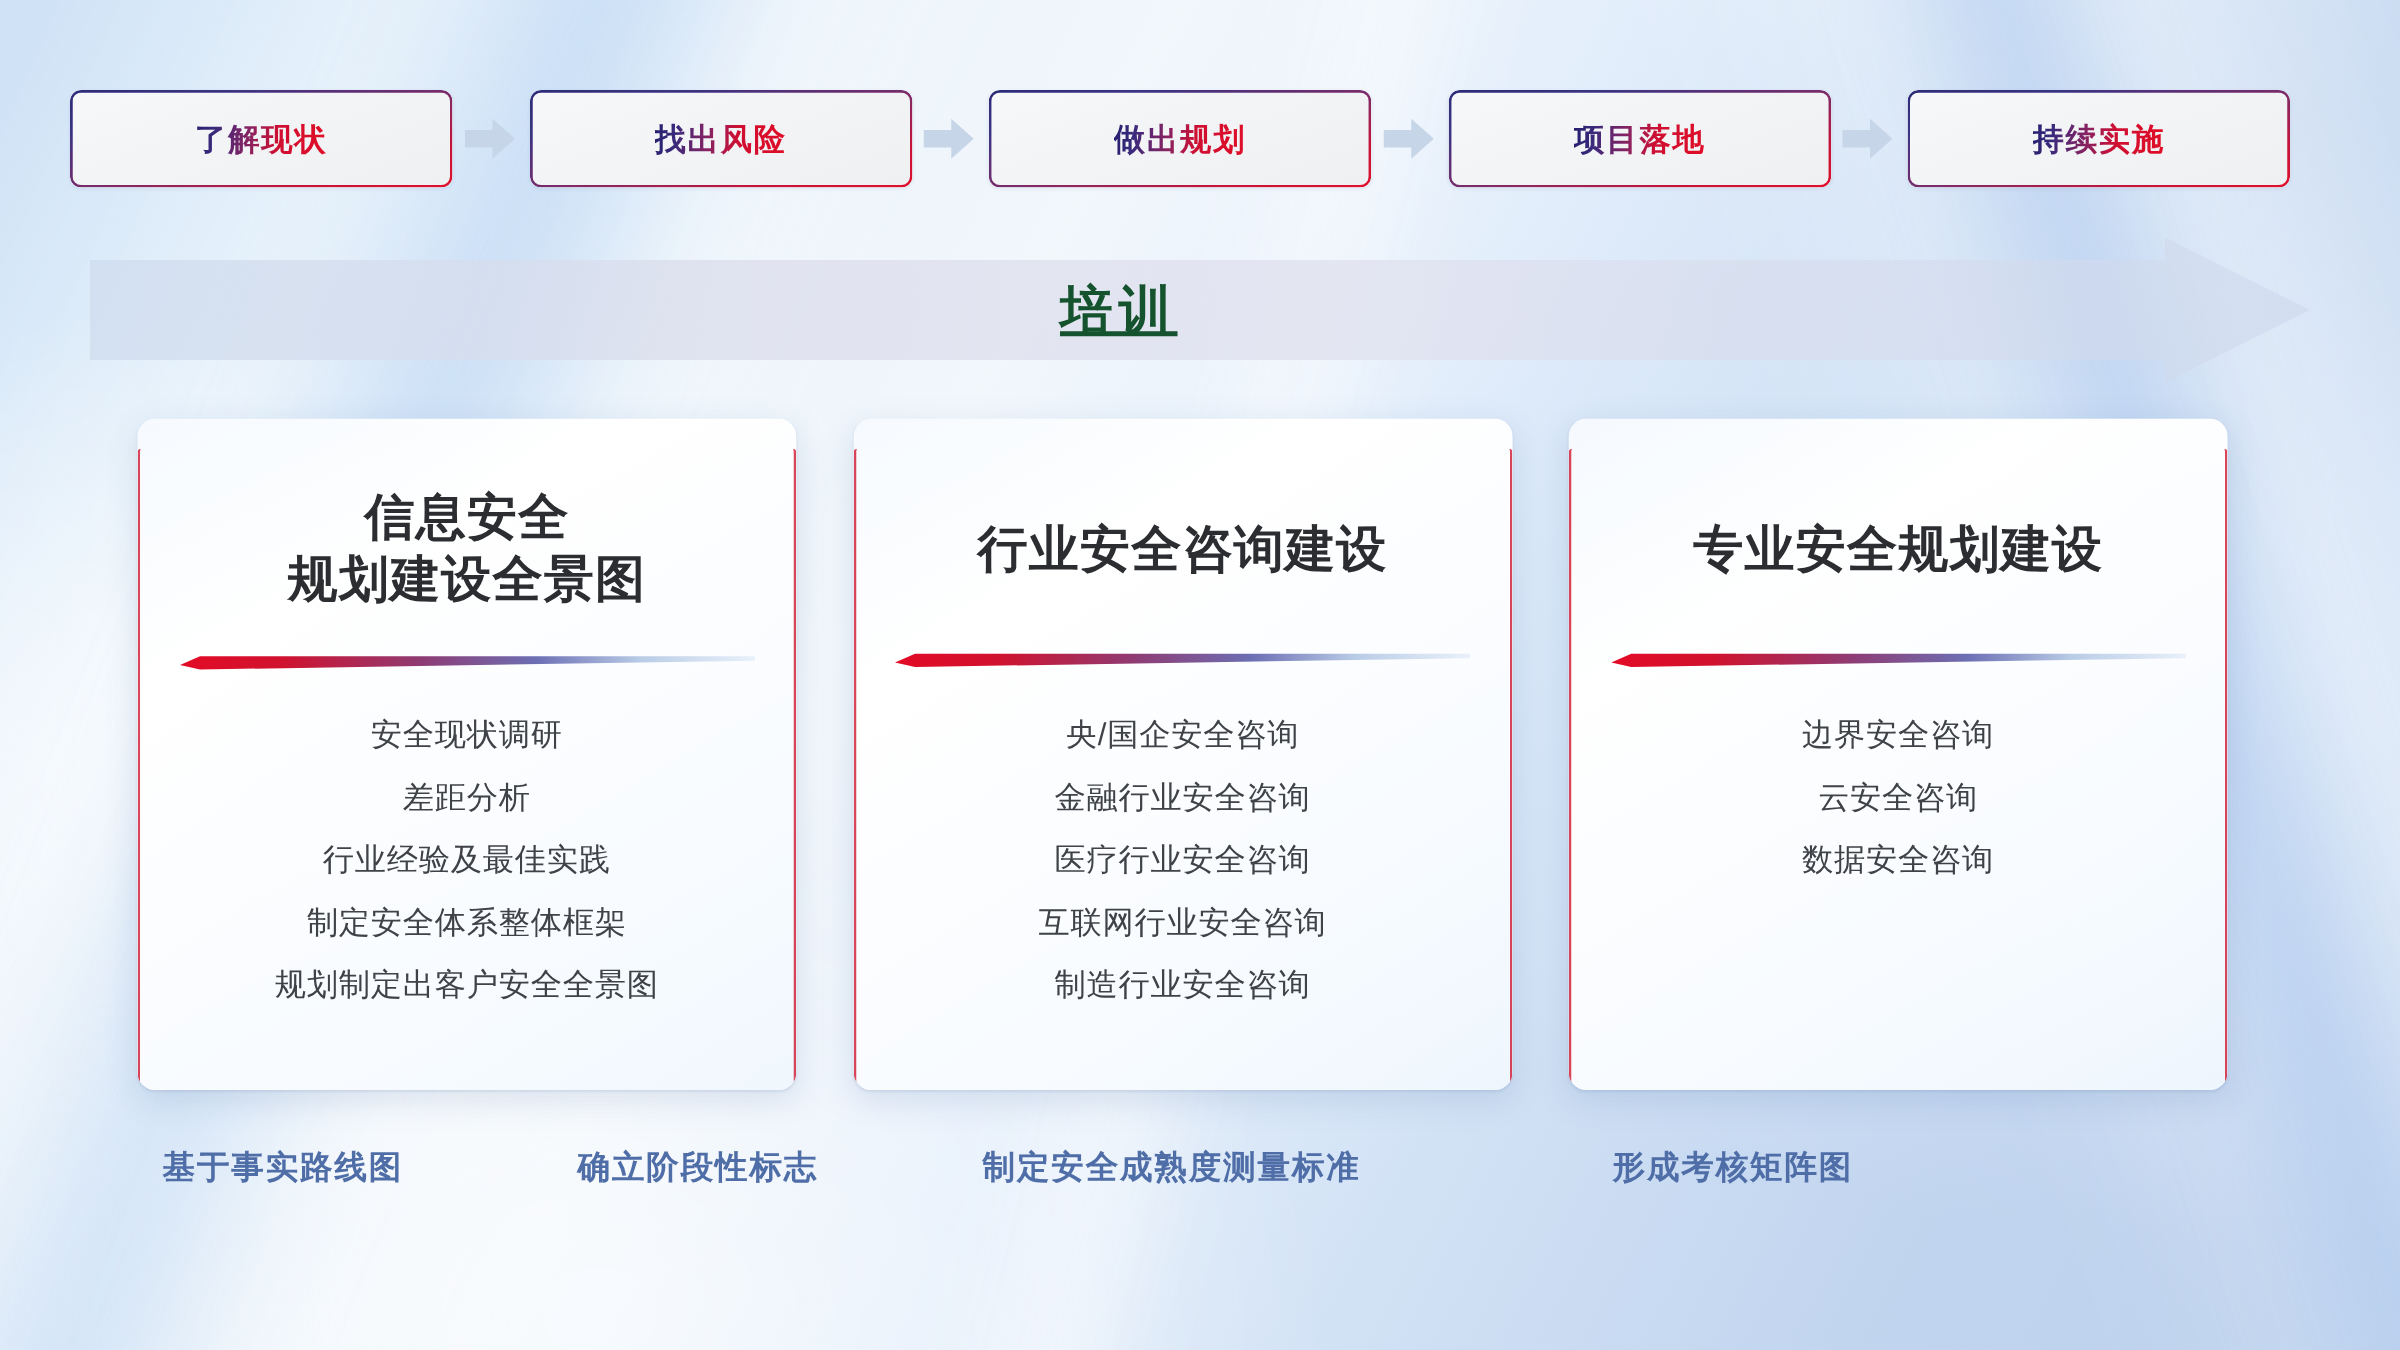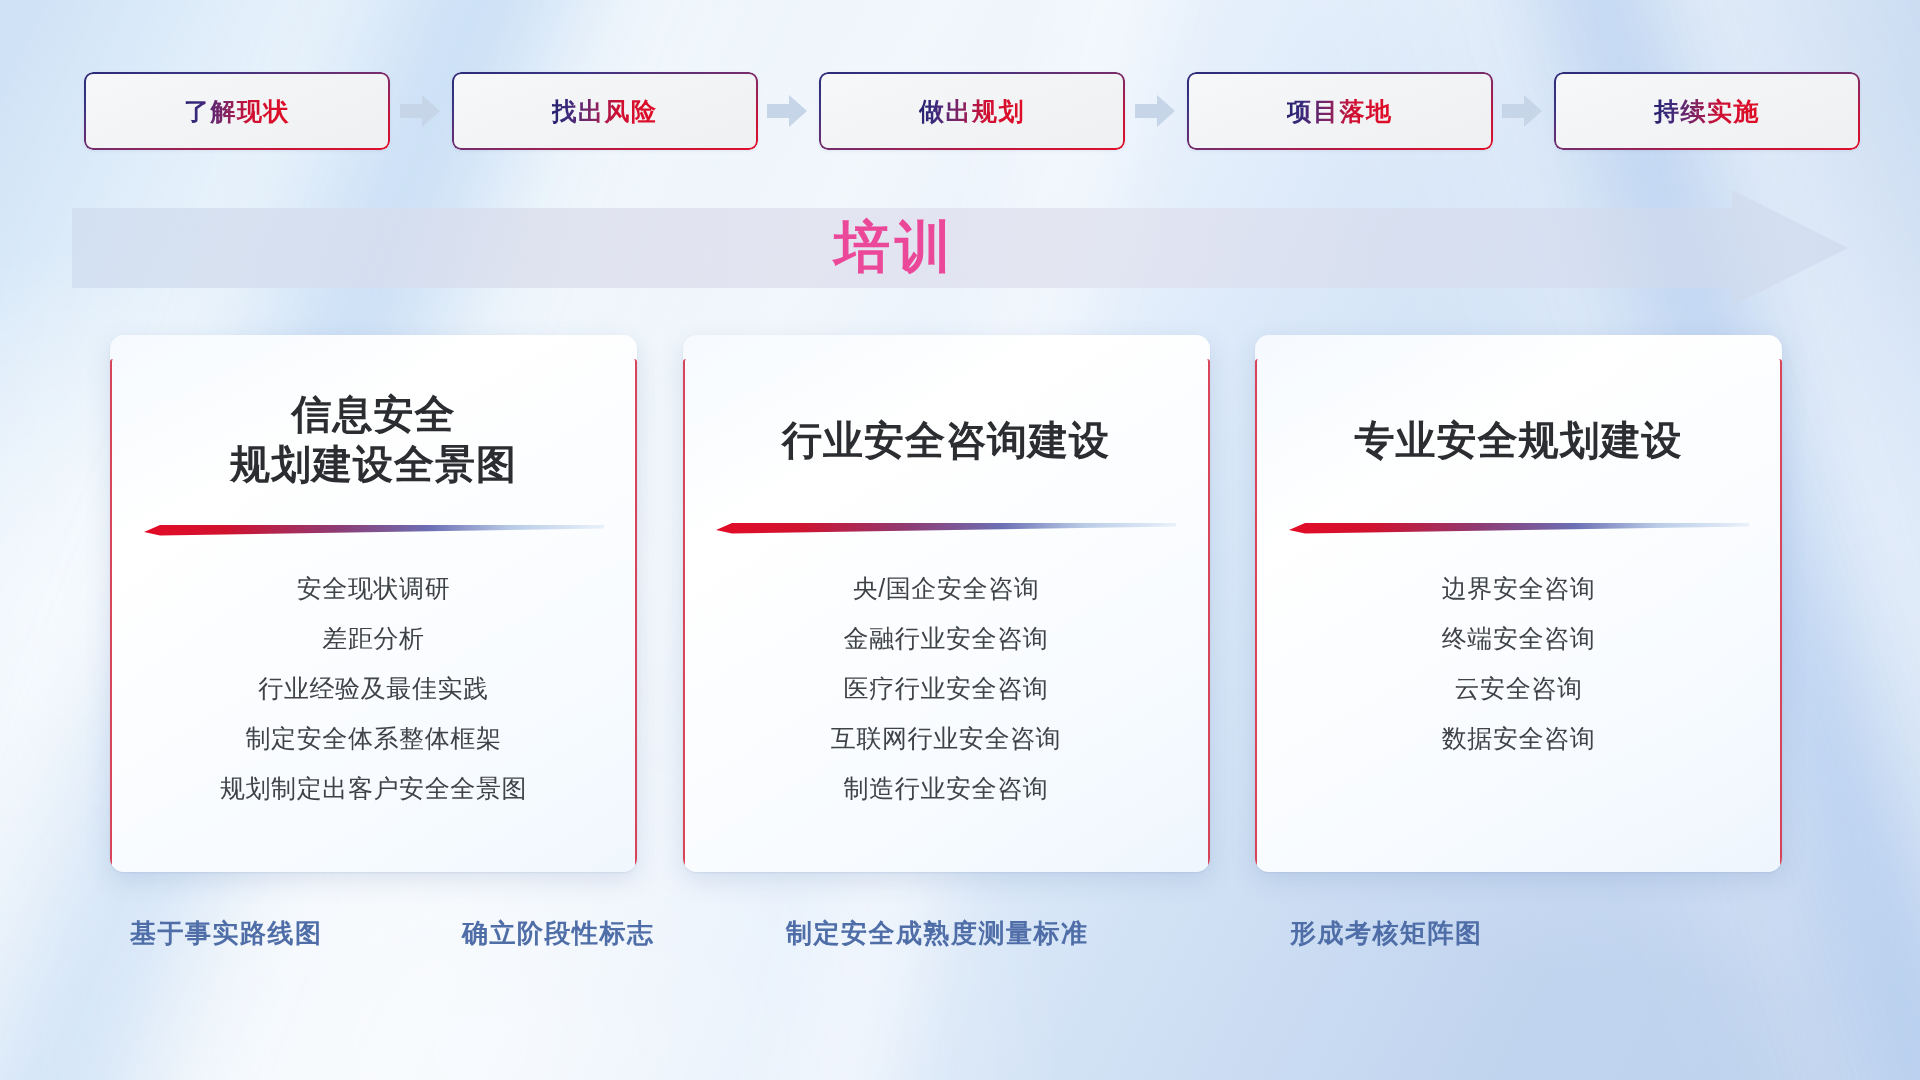--- a/index.html
+++ b/index.html
@@ -36,21 +36,21 @@
        background:linear-gradient(90deg, rgba(186,209,240,0) 0%, rgba(160,192,235,.5) 50%, rgba(186,209,240,0) 100%);
        transform:rotate(-17deg); filter:blur(22px); }
   .s5{ left:-120px; bottom:-420px; width:1200px; height:900px;
        background:radial-gradient(ellipse at center, rgba(255,255,255,.55) 0%, rgba(255,255,255,0) 70%);
        filter:blur(20px); }
   .s6{ left:46%; top:-200px; width:180px; height:1500px;
        background:linear-gradient(90deg, rgba(255,255,255,0) 0%, rgba(255,255,255,.5) 50%, rgba(255,255,255,0) 100%);
        transform:rotate(14deg); filter:blur(26px); }
 
   
-  .steps{ position:absolute; left:84px; top:72px; width:1776px; height:78px;
+  .steps{ position:absolute; left:56px; top:72px; width:1776px; height:78px;
           display:flex; align-items:center; justify-content:space-between; }
   .step{
     position:relative; width:306px; height:78px; border-radius:9px;
     display:flex; align-items:center; justify-content:center;
     background:linear-gradient(160deg,#f7f8f9 0%,#f2f3f4 55%,#eef0f2 100%);
     box-shadow:0 1px 3px rgba(70,100,150,.10);
   }
   .step::before{
     content:""; position:absolute; inset:0; border-radius:9px; padding:2px;
     background:linear-gradient(165deg,#2d2b78 0%,#3b3483 22%,#7b2b6a 52%,#c4143a 78%,#e0102c 100%);
@@ -67,22 +67,23 @@
     white-space:nowrap;
   }
   .step-arrow{ width:46px; height:36px; flex:none; position:relative; }
   .step-arrow svg{ display:block; width:100%; height:100%; }
 
   
   .banner{ position:absolute; left:72px; top:190px; width:1776px; height:116px; }
   .banner svg{ position:absolute; inset:0; width:100%; height:100%; }
   .banner-label{
     position:absolute; inset:0; display:flex; align-items:center; justify-content:center;
-    font-size:56px; font-weight:700; color:#ec4899; letter-spacing:5px;
+    font-size:42px; font-weight:700; color:#14532d; letter-spacing:5px;
     padding-right:130px;
+    text-decoration:underline;
   }
 
   
   .cards{ position:absolute; left:110px; top:335px; width:1672px; height:540px;
           display:flex; justify-content:space-between; }
   .card{
     position:relative; width:527px; height:537px; border-radius:14px;
     background:linear-gradient(150deg,
        rgba(246,250,254,.96) 0%,
        rgba(255,255,255,.99) 26%,
@@ -275,21 +276,20 @@
               <stop offset="62%" stop-color="#6c6fb4"></stop>
               <stop offset="80%" stop-color="#b9cce6"></stop>
               <stop offset="100%" stop-color="#e9f1fa"></stop>
             </linearGradient>
           </defs>
           <path d="M0 9 L16 2 L460 2 L460 5.5 L16 12.6 Z" fill="url(#rule3)"></path>
         </svg>
       </div>
       <ul class="card-list">
         <li>边界安全咨询</li>
-        <li>终端安全咨询</li>
         <li>云安全咨询</li>
         <li>数据安全咨询</li>
       </ul>
     </div>
   </div>
 
 </div>
 
 <div class="captions">
   <div class="caption cap0">基于事实路线图</div>

